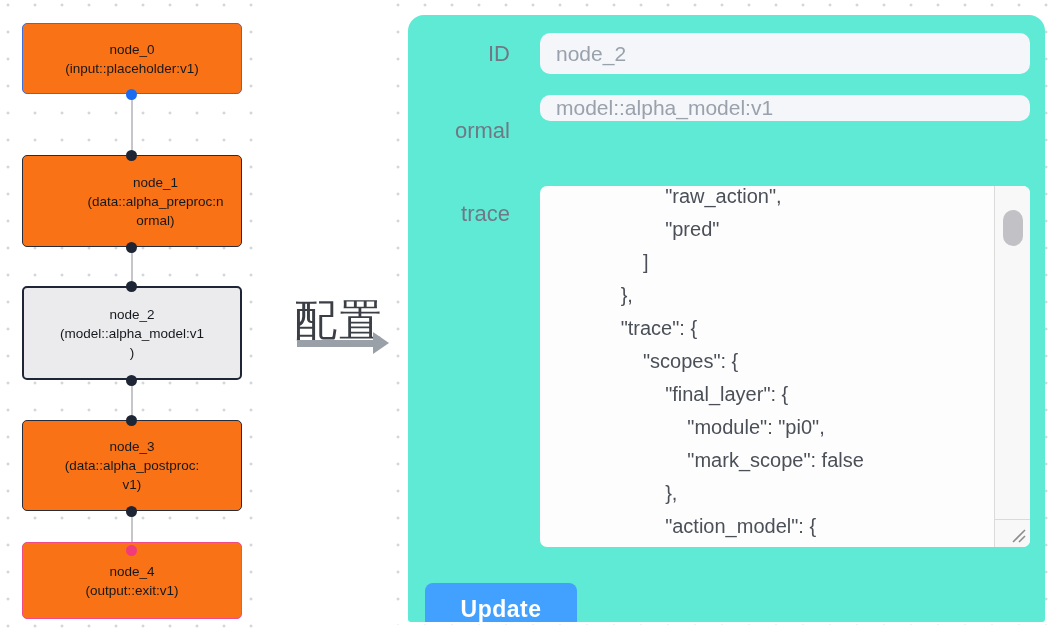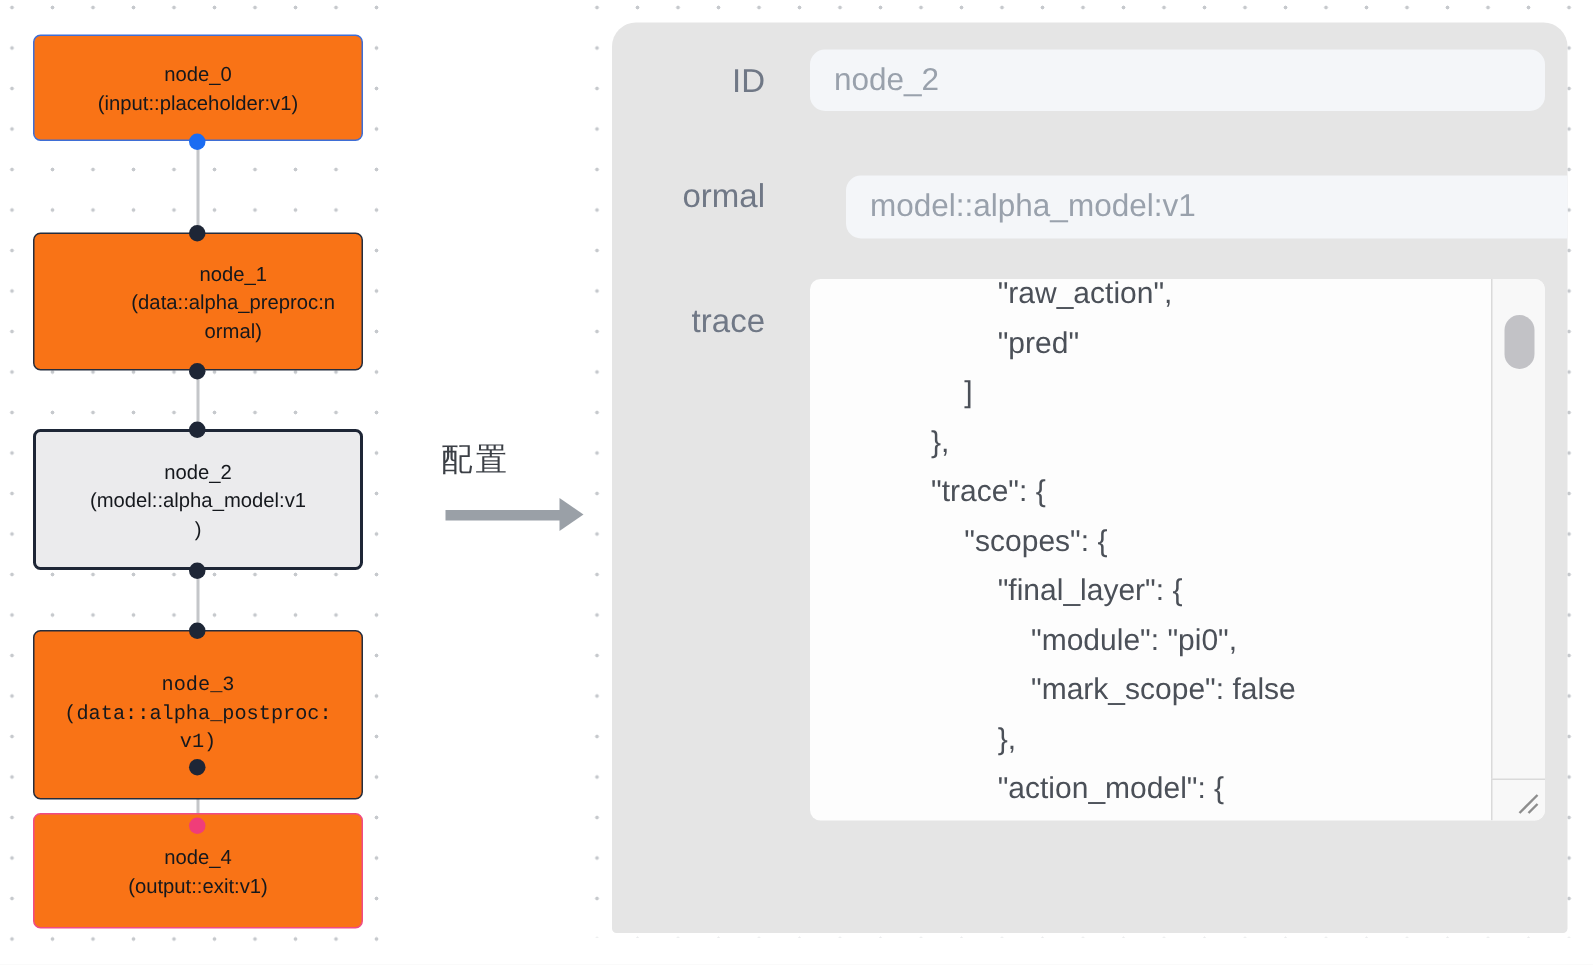--- a/index.html
+++ b/index.html
@@ -22,40 +22,40 @@
   
   .node { position:absolute; left:22px; width:220px; background:#f97316; border:1.6px solid #252d3d; border-radius:5px;
           display:flex; align-items:center; justify-content:center; }
   .node-label { white-space:pre-line; text-align:center; font-size:13.5px; line-height:19px; color:#15181d; }
   .node-input    { border-color:#3e6ed6; }
   .node-selected { border:2.5px solid #1e2636; background:#ebebed; }
   .node-output   { border-color:#f04b85; }
   .n0 { top:23px;  height:71px; }
   .n1 { top:155px; height:92px;padding-left:47px; }
   .n2 { top:286px; height:94px; }
-  .n3 { top:420px; height:113px;font-family:Liberation Mono, monospace; }
+  .n3 { top:420px; height:91px; }
   .n4 { top:542px; height:77px; }
 
   
-  .cfg-text { position:absolute; left:294px; top:292px; font-size:21px; color:#3b3f45; letter-spacing:2px; }
+  .cfg-text { position:absolute; left:294px; top:292px; font-size:43px; color:#3b3f45; letter-spacing:2px; }
   .arrow-shaft { position:absolute; left:297px; top:340px; width:77px; height:7px; background:#9aa0a7; }
   .arrow-head  { position:absolute; left:373px; top:332px; width:0; height:0;
                  border-left:16px solid #9aa0a7; border-top:11.5px solid transparent; border-bottom:11.5px solid transparent; }
 
   
-  .panel { position:absolute; left:408px; top:15px; width:637px; height:607px; background:#e5e5e5;
+  .panel { position:absolute; left:408px; top:15px; width:637px; height:607px; background:#5eead4;
            border-radius:16px 16px 3px 3px; overflow:hidden; }
   .fld-label { position:absolute; left:20px; width:82px; text-align:right; color:#707886; font-size:22px; line-height:26px; }
   .lbl-id     { top:26px; }
   .lbl-type   { top:103px; }
   .lbl-config { top:186px; }
   .fld-input { position:absolute; left:132px; width:490px; background:#f4f6f9; border:none; outline:none;
                border-radius:10px; color:#99a1ac; font-size:21px; padding:0 16px; font-family:"Liberation Sans", sans-serif; }
   .inp-id   { top:18px; height:41px; }
-  .inp-type { top:102px; height:42px;margin-left:24px; }
+  .inp-type { top:80px; height:26px; }
 
   .ta-wrap { position:absolute; left:132px; top:171px; width:490px; height:361px; background:#fdfdfd; border-radius:7px; overflow:hidden; }
   .ta-text { white-space:pre; font-size:20px; line-height:33px; color:#4b5058; padding-left:14px; margin-top:-6px;
              font-family:"Liberation Sans", sans-serif; }
   .ta-scrollcol { position:absolute; top:0; right:0; width:36px; height:333px; background:#f8f8f8; border-left:1px solid #dadada; }
   .ta-thumb { position:absolute; top:24px; left:8px; width:20px; height:36px; border-radius:10px; background:#c2c2c6; }
   .ta-corner { position:absolute; right:0; bottom:0; width:36px; height:28px; background:#f8f8f8;
                border-left:1px solid #dadada; border-top:1px solid #dadada; }
   .grip { position:absolute; right:3px; bottom:3px; }
 
@@ -136,15 +136,16 @@
         <div class="ta-thumb"></div>
       </div>
       <div class="ta-corner">
         <svg class="grip" width="18" height="18" viewBox="0 0 18 18">
           <line x1="4" y1="16" x2="16" y2="4" stroke="#8d8d8d" stroke-width="1.6"></line>
           <line x1="10" y1="16" x2="16" y2="10" stroke="#8d8d8d" stroke-width="1.6"></line>
         </svg>
       </div>
     </div>
 
+    <button class="update-btn">Update</button>
   </div>
 
 </div>
 
 </body></html>

